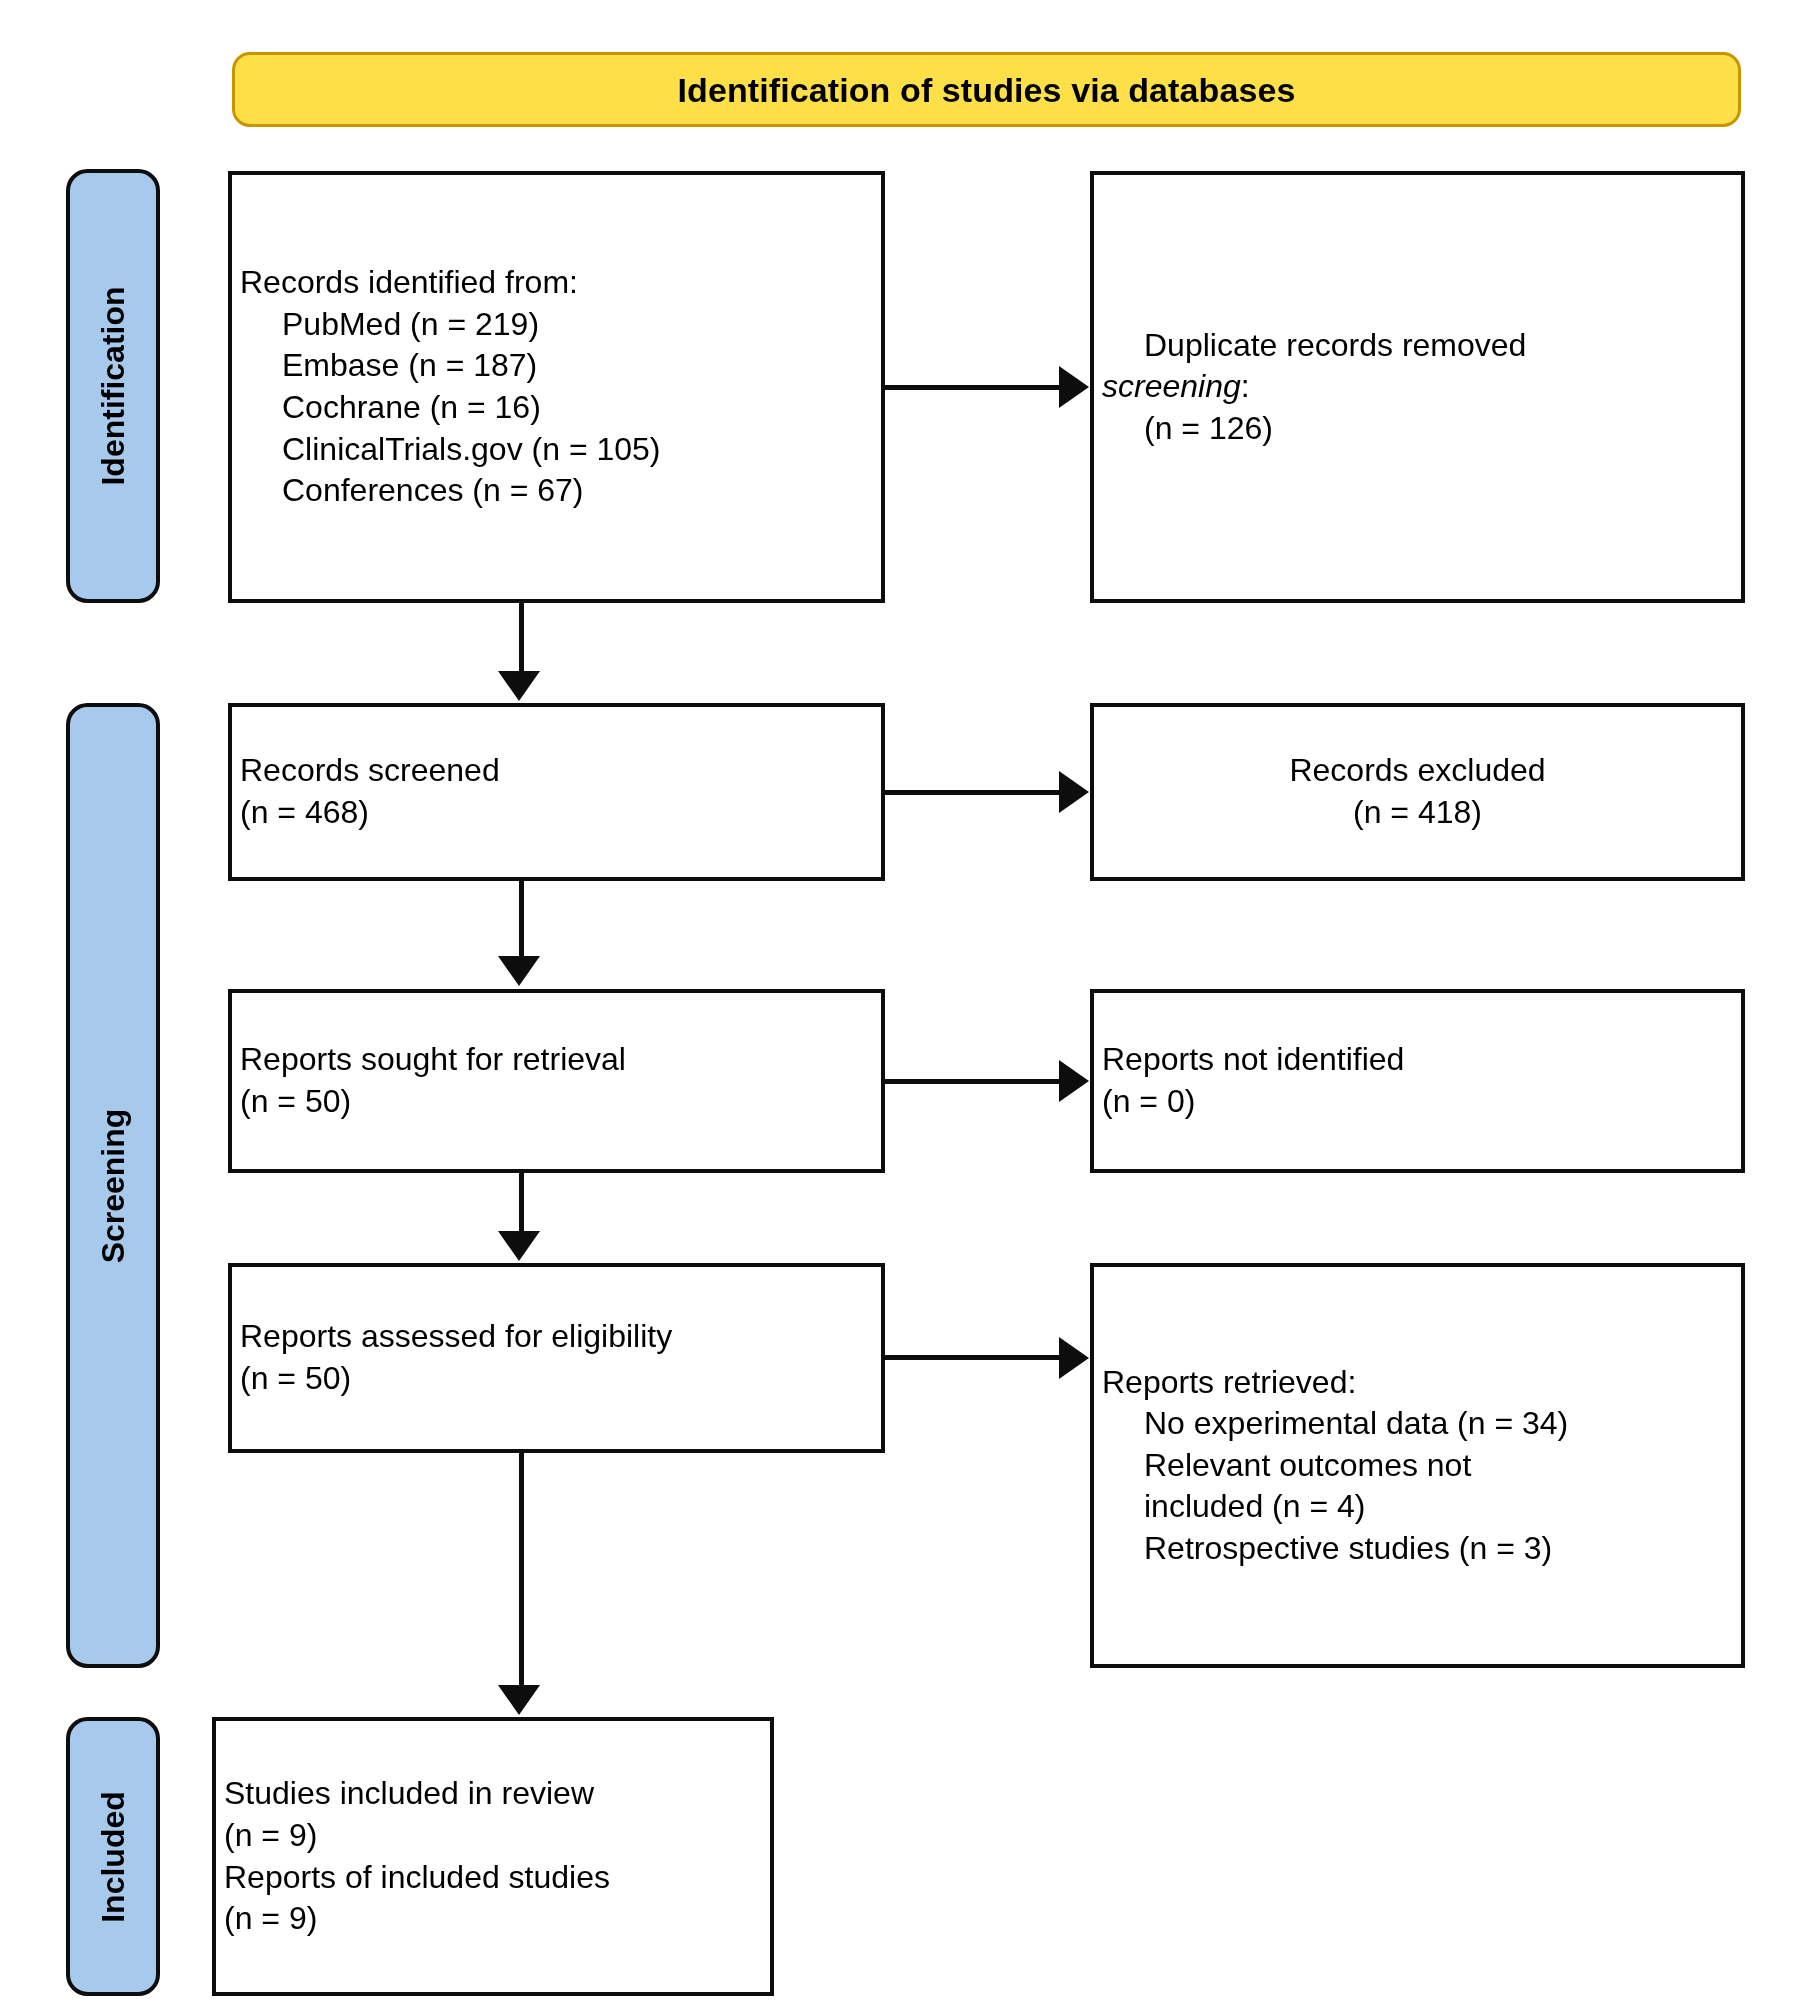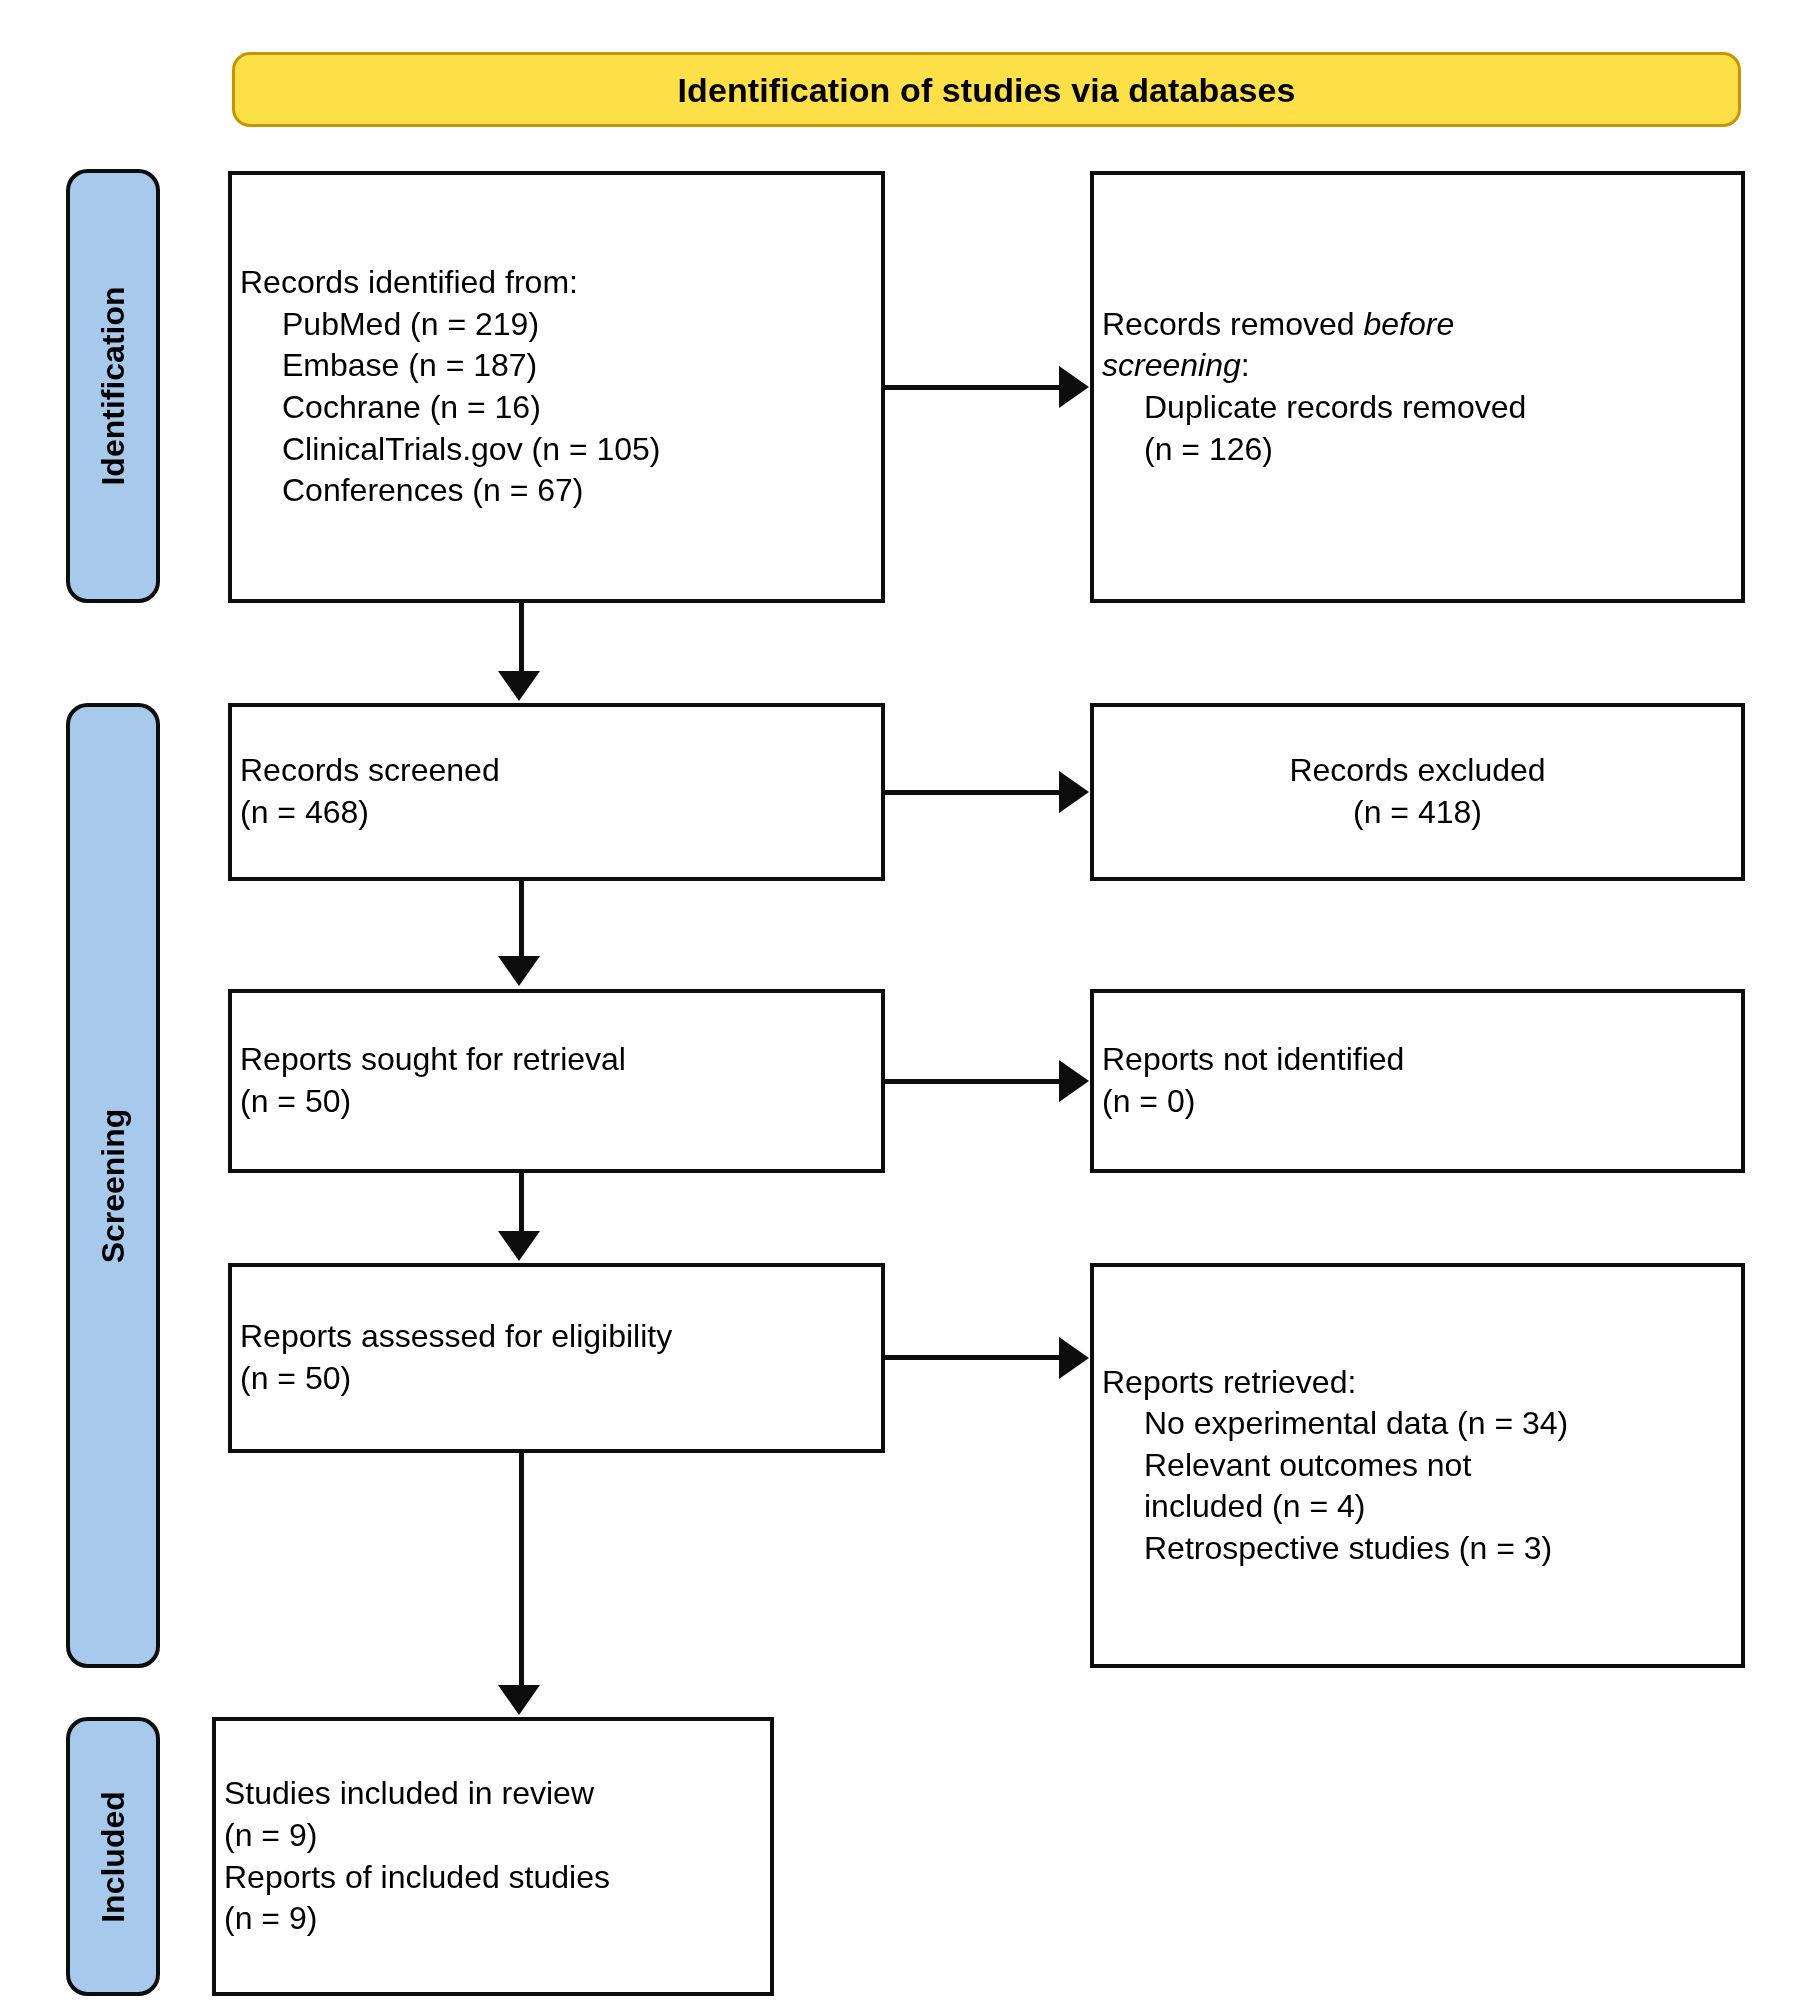--- a/index.html
+++ b/index.html
@@ -165,23 +165,22 @@
   <div class="flow-box" id="box-identified">
     <div class="flow-line">Records identified from:</div>
     <div class="flow-line indent">PubMed (n = 219)</div>
     <div class="flow-line indent">Embase (n = 187)</div>
     <div class="flow-line indent">Cochrane (n = 16)</div>
     <div class="flow-line indent">ClinicalTrials.gov (n = 105)</div>
     <div class="flow-line indent">Conferences (n = 67)</div>
   </div>
 
   <div class="flow-box" id="box-removed">
-    <div class="flow-line"><span>Records removed </span><span class="em">before</span></div>
+    <div class="flow-line indent">Duplicate records removed</div>
     <div class="flow-line"><span class="em">screening</span><span>:</span></div>
-    <div class="flow-line indent">Duplicate records removed</div>
     <div class="flow-line indent">(n = 126)</div>
   </div>
 
   <div class="flow-box" id="box-screened">
     <div class="flow-line">Records screened</div>
     <div class="flow-line">(n = 468)</div>
   </div>
 
   <div class="flow-box" id="box-excluded-rec">
     <div class="flow-line">Records excluded</div>

